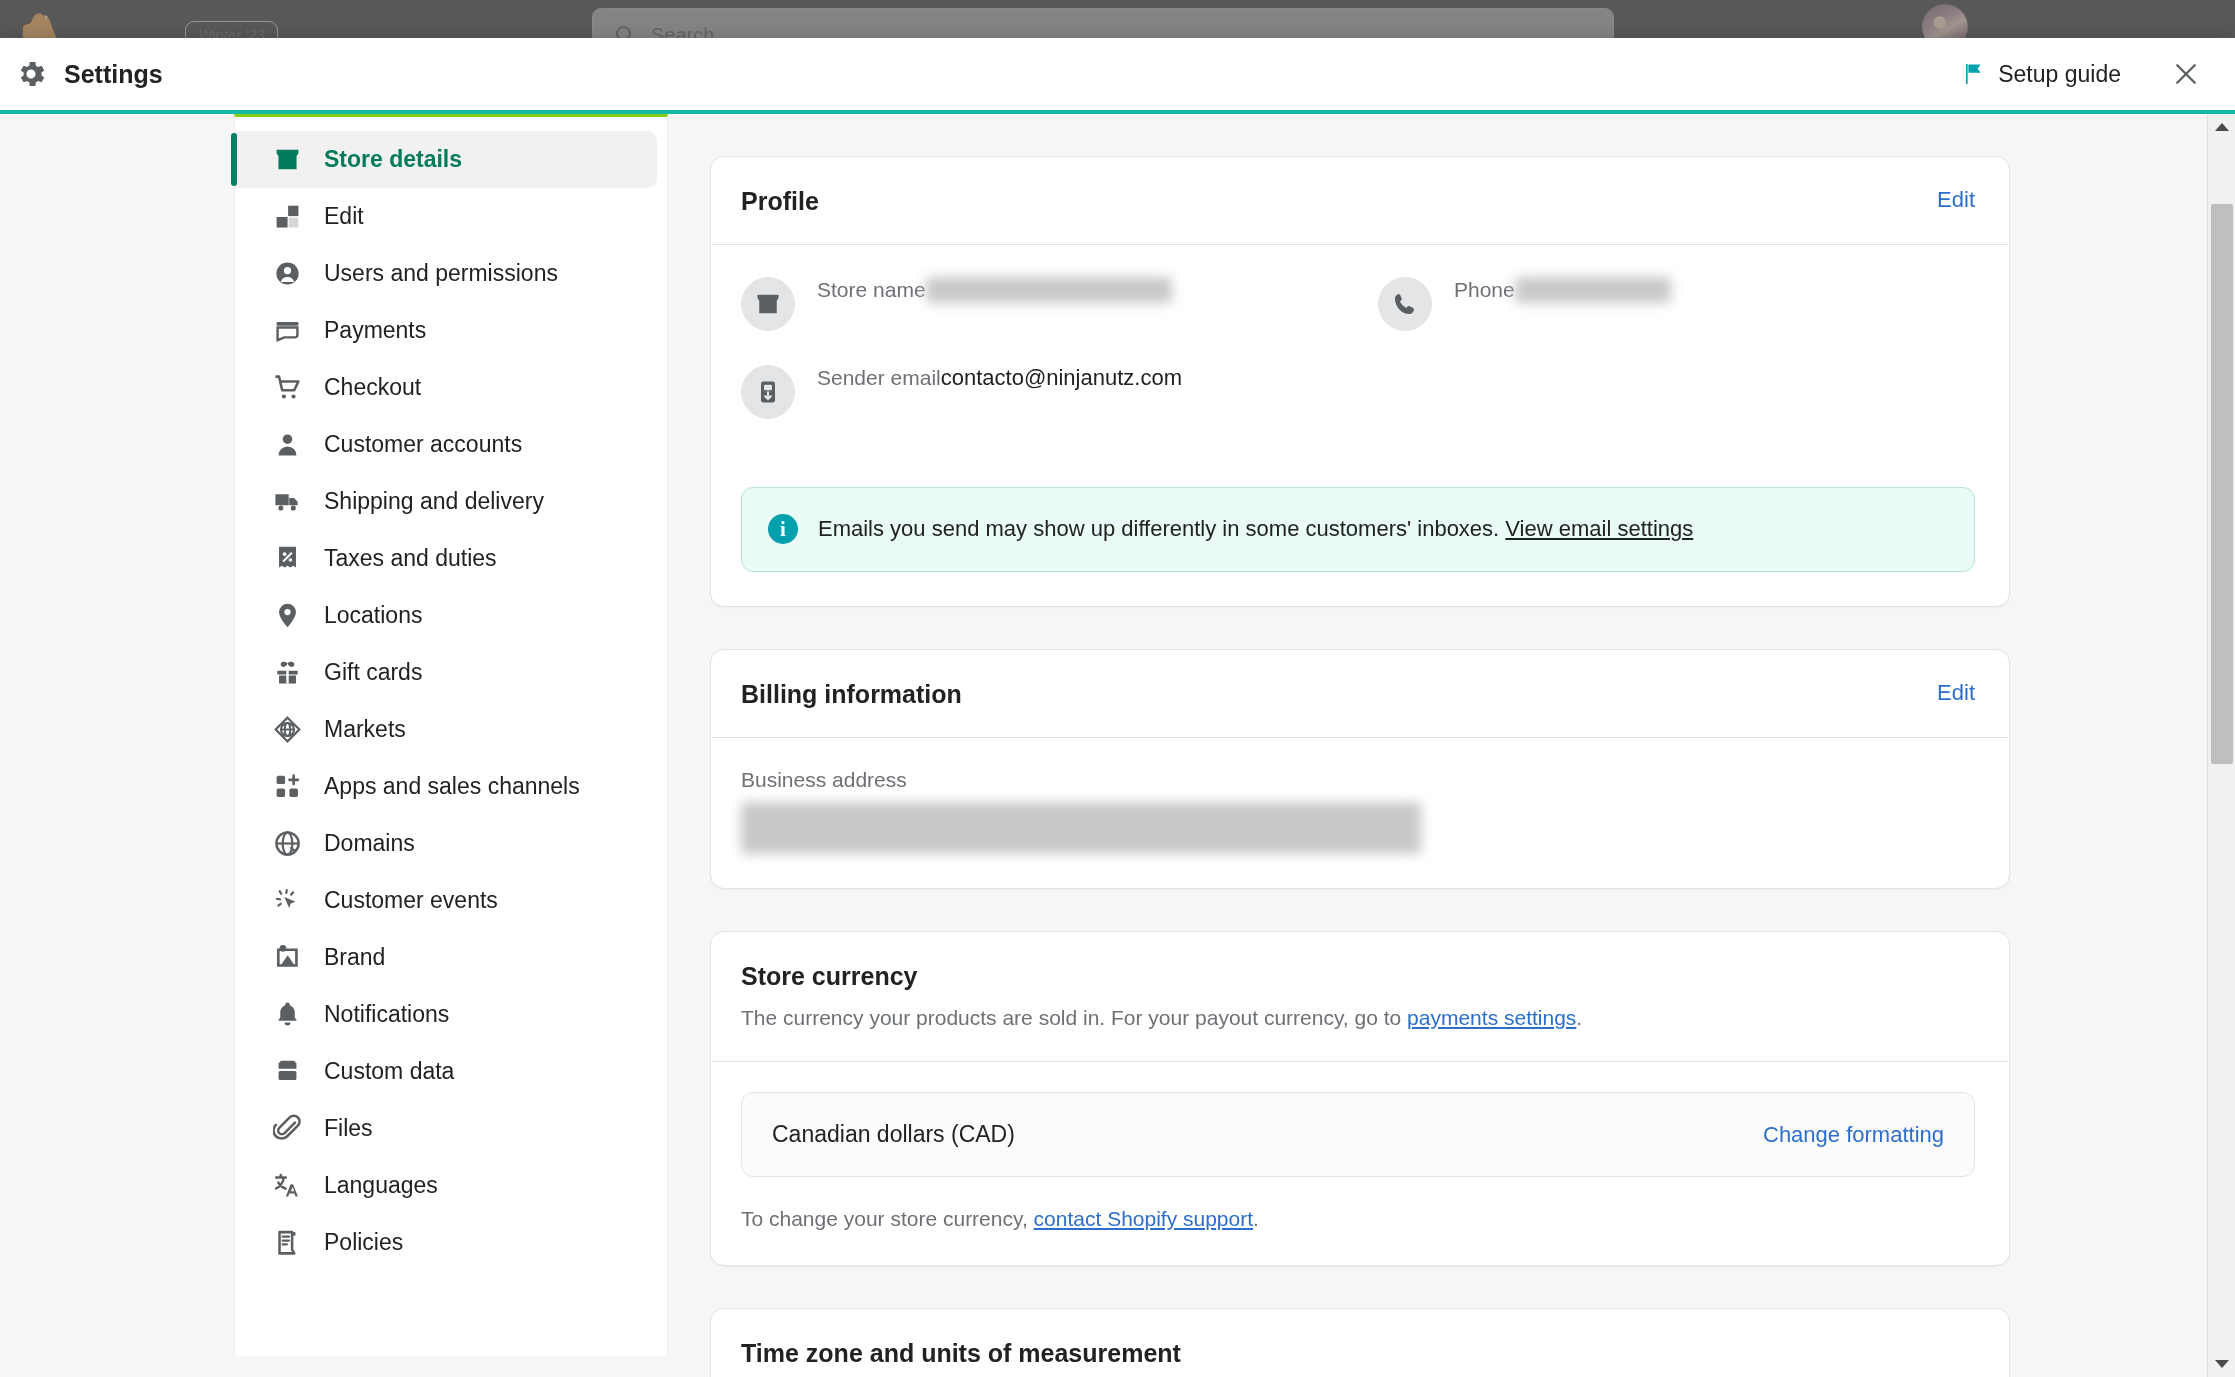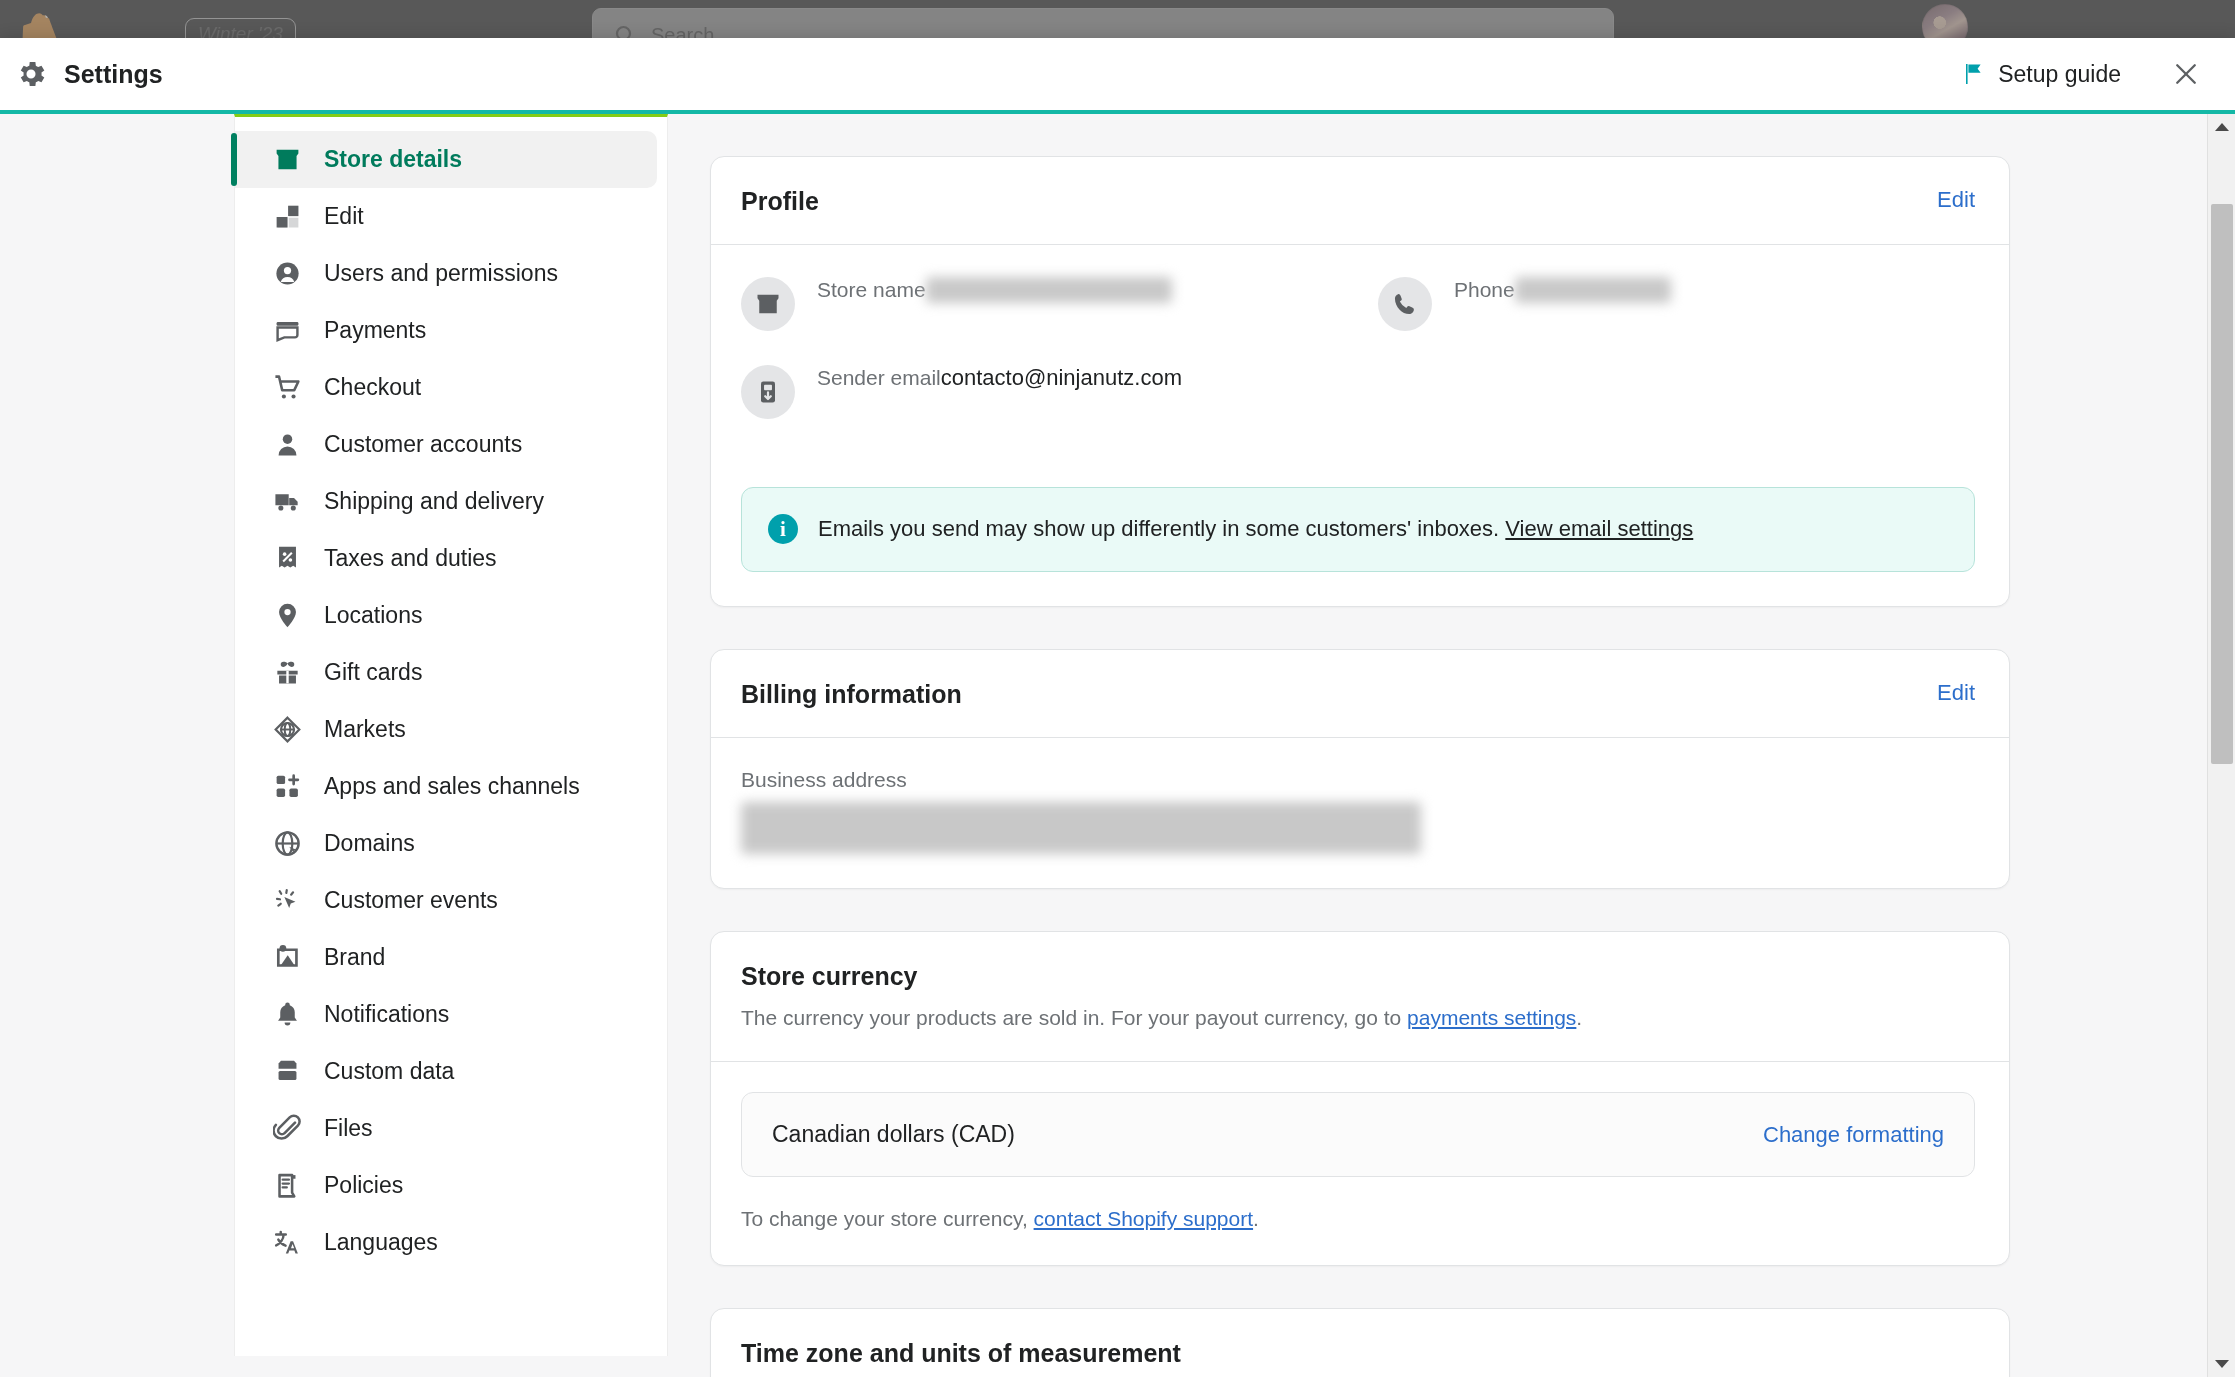--- a/index.html
+++ b/index.html
@@ -34,21 +34,21 @@
     font-weight: 700;
     color: #1a1a1a;
     letter-spacing: -1px;
     font-style: italic;
     font-family: "Liberation Serif", serif;
   }
   .version-badge {
     border: 1px solid #b5b5b5;
     border-radius: 9px;
     padding: 4px 12px;
-    font-size: 19px;
+    font-size: 15px;
     color: #4a4a4a;
     font-style: italic;
   }
   .admin-search {
     position: absolute;
     left: 592px;
     top: 8px;
     width: 1022px;
     height: 54px;
     border: 1px solid #999;
@@ -557,32 +557,32 @@
           <span class="nav-label">Custom data</span>
         </div>
         <div class="nav-item">
           <svg class="nav-ico" viewBox="0 0 24 24" fill="currentColor">
             <path d="M18.2 7.2l-8.6 8.6a3.1 3.1 0 0 1-4.4-4.4l8.6-8.6a4.8 4.8 0 0 1 6.8 6.8l-8.8 8.8a6.6 6.6 0 0 1-9.4-9.4" fill="none" stroke="currentColor" stroke-width="2.1" stroke-linecap="round"></path>
           </svg>
           <span class="nav-label">Files</span>
         </div>
         <div class="nav-item">
           <svg class="nav-ico" viewBox="0 0 24 24" fill="currentColor">
+            <path d="M2.6 5.4h8M6.4 3.2v2.2M8.8 5.4c0 4-3 7.6-6.2 9M4.4 9.6c1.4 2.6 3.6 4.2 6 5" fill="none" stroke="currentColor" stroke-width="2" stroke-linecap="round"></path>
+            <path d="M16.6 11l4 10h-2l-.9-2.4h-4.2L12.6 21h-2l4-10zM14.9 16.8h2.6l-1.3-3.6z"></path>
+          </svg>
+          <span class="nav-label">Languages</span>
+        </div>
+        <div class="nav-item">
+          <svg class="nav-ico" viewBox="0 0 24 24" fill="currentColor">
             <path d="M5.4 3.4h10.4v14.4l1.8 3.2H5.4z" fill="none" stroke="currentColor" stroke-width="2.1" stroke-linejoin="round"></path>
             <path d="M8 7.2h5.2M8 10.4h5.2M8 13.6h3.4" stroke="currentColor" stroke-width="1.9" stroke-linecap="round"></path>
             <path d="M15.8 3.4h2.8v3h-2.8z"></path>
           </svg>
           <span class="nav-label">Policies</span>
-        </div>
-        <div class="nav-item">
-          <svg class="nav-ico" viewBox="0 0 24 24" fill="currentColor">
-            <path d="M2.6 5.4h8M6.4 3.2v2.2M8.8 5.4c0 4-3 7.6-6.2 9M4.4 9.6c1.4 2.6 3.6 4.2 6 5" fill="none" stroke="currentColor" stroke-width="2" stroke-linecap="round"></path>
-            <path d="M16.6 11l4 10h-2l-.9-2.4h-4.2L12.6 21h-2l4-10zM14.9 16.8h2.6l-1.3-3.6z"></path>
-          </svg>
-          <span class="nav-label">Languages</span>
         </div>
       </nav>
 
     <div class="content">
 
       <section class="card">
         <div class="card-head">
           <span class="card-title">Profile</span>
           <span class="edit-link">Edit</span>
         </div>

